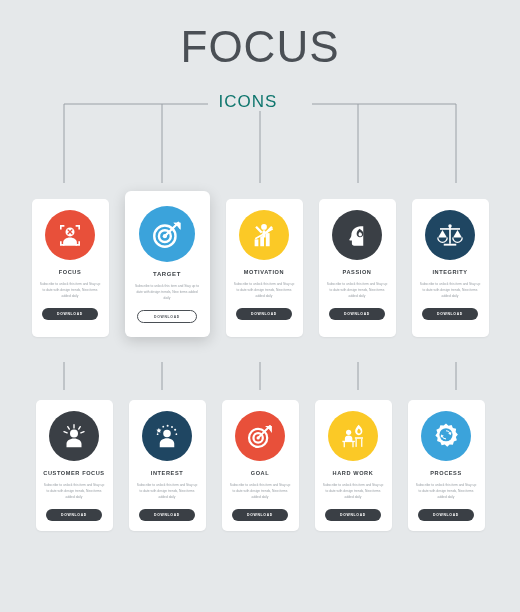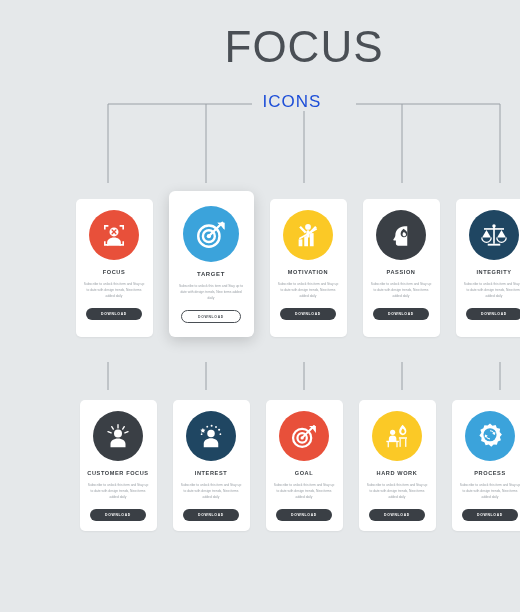--- a/index.html
+++ b/index.html
@@ -10,21 +10,20 @@
     width: 520px;
     height: 612px;
     background: #e5e8ea;
     font-family: "Liberation Sans", sans-serif;
     overflow: hidden;
     position: relative;
   }
   .stage {
     position: absolute;
     inset: 0;
-    margin-left: 44px;
   }
 
   
   .main-title {
     position: absolute;
     top: 22px;
     left: 0;
     width: 520px;
     text-align: center;
     font-size: 44px;
@@ -44,21 +43,21 @@
     pointer-events: none;
   }
   .icons-label {
     position: absolute;
     top: 92px;
     left: 0;
     width: 496px;
     text-align: center;
     font-size: 17px;
     letter-spacing: 1px;
-    color: #1d4ed8;
+    color: #0f766e;
     background: transparent;
   }
   .icons-label span {
     background: #e5e8ea;
     padding: 0 11px;
   }
 
   
   .row {
     position: absolute;

